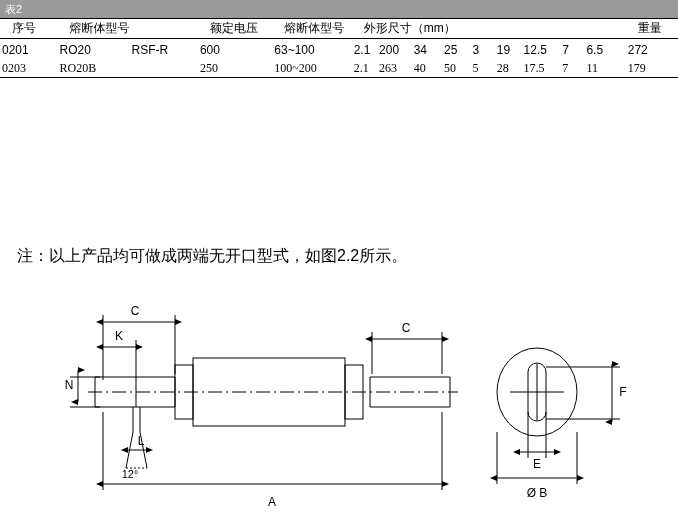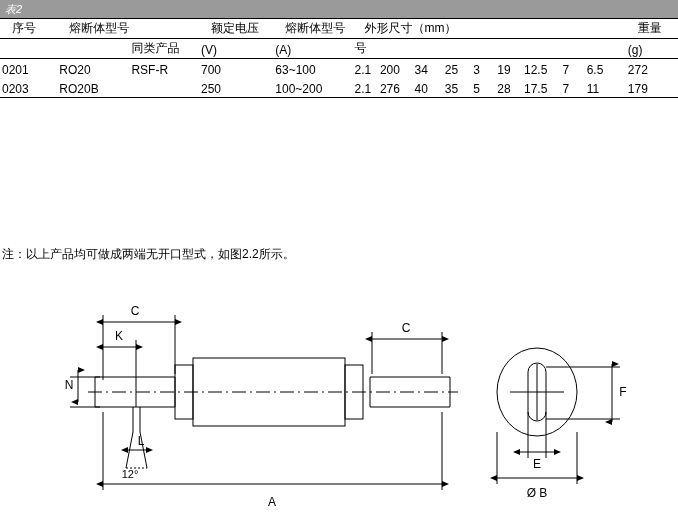--- a/index.html
+++ b/index.html
@@ -23,21 +23,20 @@
     left: 0;
     top: 0;
     width: 678px;
     height: 18px;
     background: #9a9a9a;
     color: #ffffff;
     font-size: 11px;
     line-height: 18px;
     padding-left: 5px;
     box-sizing: border-box;
-    font-style: italic;
   }
 
   
   .spec-table {
     position: absolute;
     left: 0;
     top: 18px;
     width: 678px;
     border-collapse: collapse;
     font-size: 12px;
@@ -45,21 +44,21 @@
   .spec-table td, .spec-table th {
     padding: 1px 2px 1px 2px;
     text-align: left;
     font-weight: normal;
     vertical-align: bottom;
     white-space: nowrap;
     height: 17px;
   }
   .rule-top td { border-top: 1px solid #000; padding-left: 12px; }
   .rule-bottom td { border-bottom: 1px solid #000; }
-  .rule-thick-bottom td { border-bottom: 1.5px solid #000; }
+  .rule-thick-bottom td { border-bottom: 1.5px solid #000; font-family: Liberation Serif, serif; }
 
   
   .c-no    { width: 46px; }
   .c-our   { width: 72px; }
   .c-other { width: 68px; }
   .c-volt  { width: 62px; }
   .c-cur   { width: 66px; }
   .c-fig   { width: 22px; }
   .c-a     { width: 32px; }
   .c-b     { width: 28px; }
@@ -68,23 +67,23 @@
   .c-f     { width: 24px; }
   .c-k     { width: 36px; }
   .c-l     { width: 22px; }
   .c-n     { width: 30px; }
   .c-w     { width: 40px; text-align: left; }
   .right-head { text-align: right; padding-right: 6px; margin-left: 16px; }
 
   
   .note {
     position: absolute;
-    left: 2px;
+    left: 17px;
     top: 246px;
-    font-size: 12px;
+    font-size: 16px;
   }
 
   
   .drawing {
     position: absolute;
     left: 0;
     top: 282px;
     width: 678px;
     height: 242px;
   }
@@ -99,43 +98,26 @@
   <tbody>
     <tr class="rule-top rule-bottom">
       <td class="c-no" rowspan="1">序号</td>
       <td class="c-our" colspan="2">熔断体型号</td>
       <td class="c-volt">额定电压</td>
       <td class="c-cur">熔断体型号</td>
       <td class="c-fig" colspan="8">外形尺寸（mm）</td>
       <td class="c-n"></td>
       <td class="c-w right-head">重量</td>
     </tr>
-    <tr class="rule-bottom">
-      <td class="c-no"></td>
-      <td class="c-our"></td>
-      <td class="c-other">同类产品</td>
-      <td class="c-volt">(V)</td>
-      <td class="c-cur">(A)</td>
-      <td class="c-fig">号</td>
-      <td class="c-a"></td>
-      <td class="c-b"></td>
-      <td class="c-c"></td>
-      <td class="c-e"></td>
-      <td class="c-f"></td>
-      <td class="c-k"></td>
-      <td class="c-l"></td>
-      <td class="c-n"></td>
-      <td class="c-w">(g)</td>
-    </tr>
 
     <tr>
       <td class="c-no">0201</td>
       <td class="c-our">RO20</td>
       <td class="c-other">RSF-R</td>
-      <td class="c-volt">700</td>
+      <td class="c-volt">600</td>
       <td class="c-cur">63~100</td>
       <td class="c-fig">2.1</td>
       <td class="c-a">200</td>
       <td class="c-b">34</td>
       <td class="c-c">25</td>
       <td class="c-e">3</td>
       <td class="c-f">19</td>
       <td class="c-k">12.5</td>
       <td class="c-l">7</td>
       <td class="c-n">6.5</td>
@@ -143,23 +125,23 @@
     </tr>
 
 
     <tr class="rule-thick-bottom">
       <td class="c-no">0203</td>
       <td class="c-our">RO20B</td>
       <td class="c-other"></td>
       <td class="c-volt">250</td>
       <td class="c-cur">100~200</td>
       <td class="c-fig">2.1</td>
-      <td class="c-a">276</td>
+      <td class="c-a">263</td>
       <td class="c-b">40</td>
-      <td class="c-c">35</td>
+      <td class="c-c">50</td>
       <td class="c-e">5</td>
       <td class="c-f">28</td>
       <td class="c-k">17.5</td>
       <td class="c-l">7</td>
       <td class="c-n">11</td>
       <td class="c-w">179</td>
     </tr>
   </tbody>
 </table>
 

